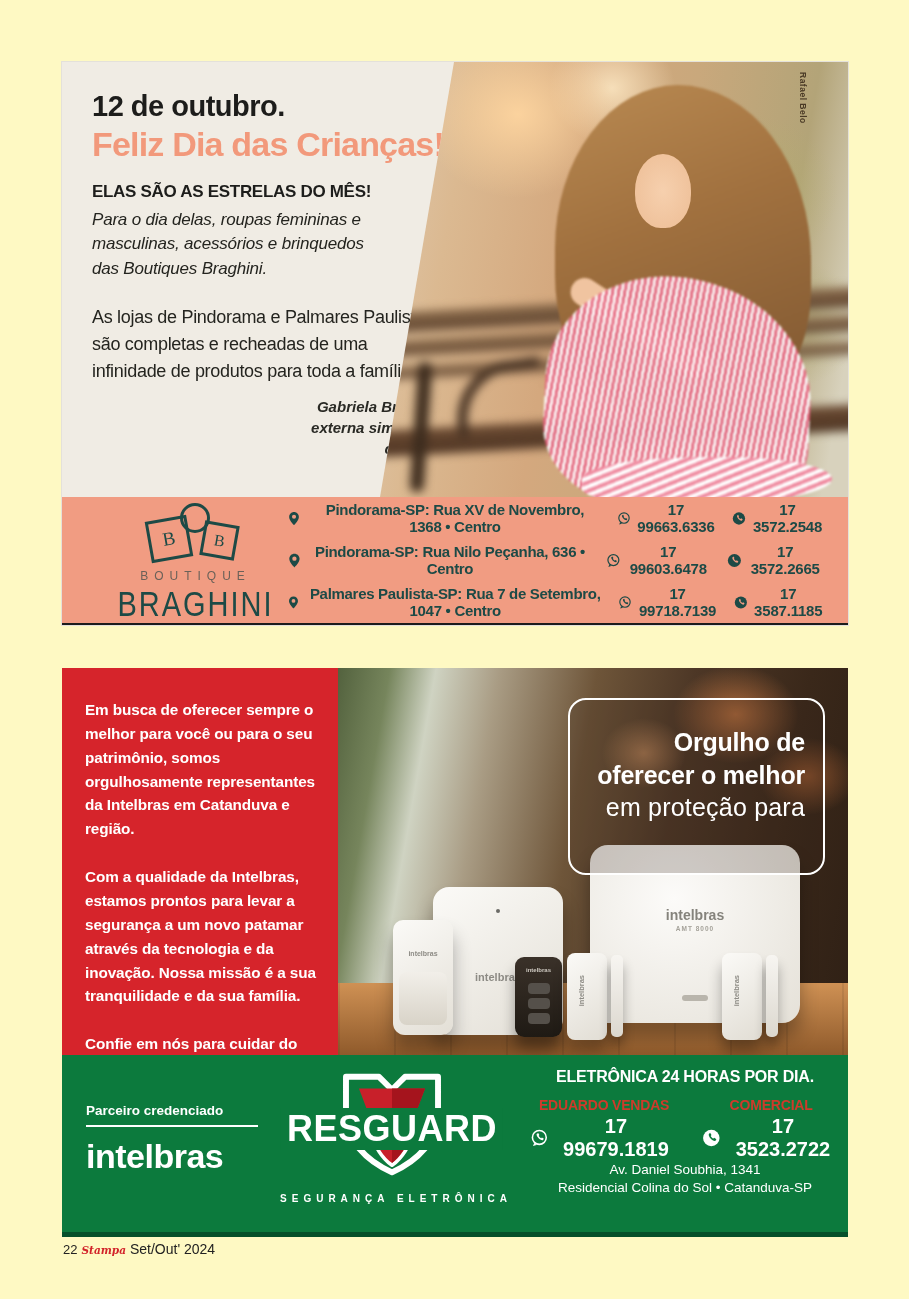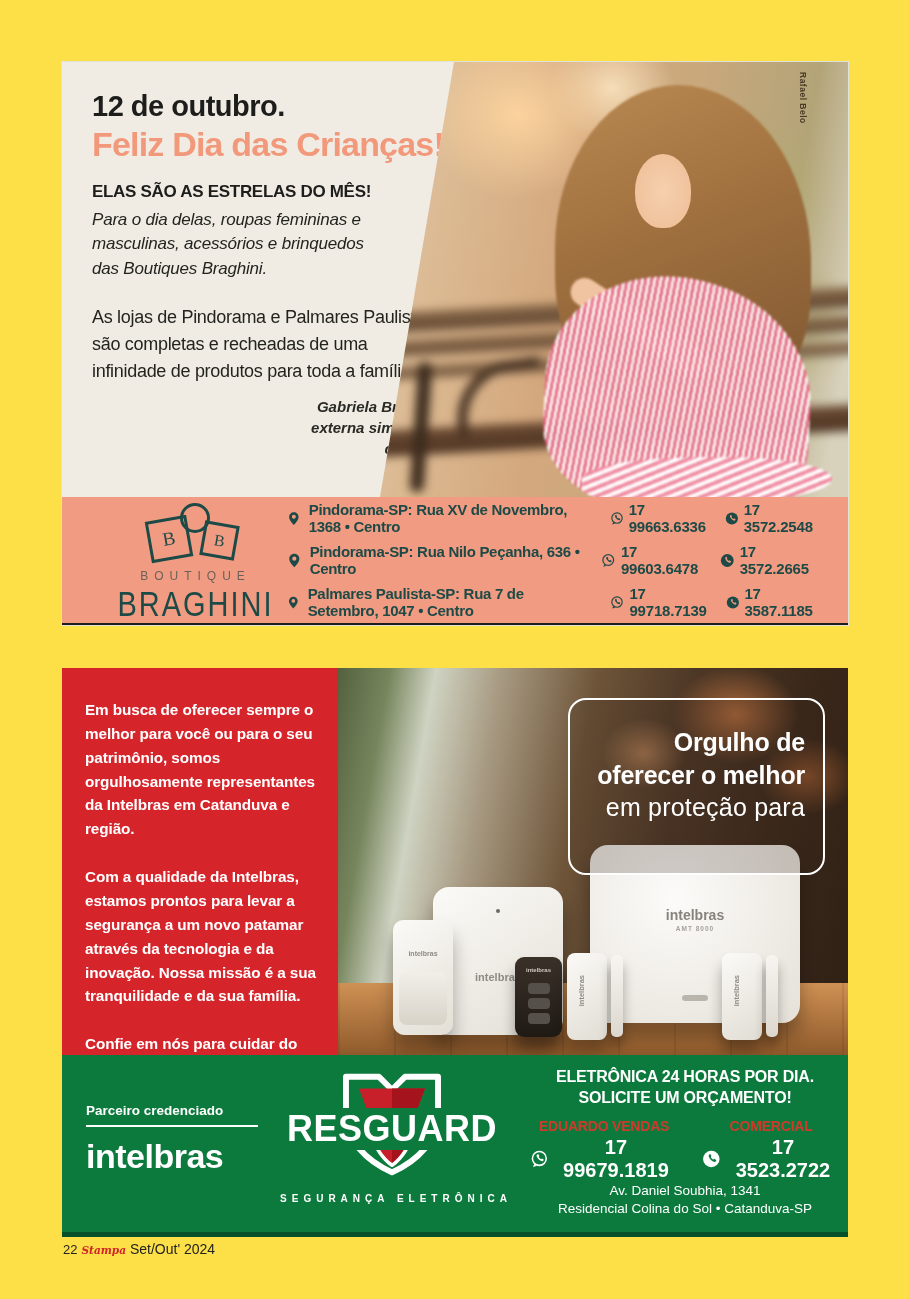--- a/index.html
+++ b/index.html
@@ -1,17 +1,17 @@
 <!DOCTYPE html>
 <html><head>
 <meta charset="utf-8">
 <style>
   * { margin:0; padding:0; box-sizing:border-box; }
   html,body { width:909px; height:1299px; background:#ffffff; font-family:"Liberation Sans", sans-serif; }
-  .page { position:relative; width:909px; height:1299px; overflow:hidden; background:#fde047; }
+  .page { position:relative; width:909px; height:1299px; overflow:hidden; background:#fef9c3; }
 
   
   .ad1 { position:absolute; left:62px; top:62px; width:786px; height:563px; background:#F0ECE4; box-shadow:0 0 0 1px #e4e1da; }
 
   
   .photo1 { position:absolute; left:0; top:0; width:786px; height:435px; overflow:hidden;
     background:
       radial-gradient(140px 120px at 58% 12%, rgba(255,214,160,.9), rgba(255,214,160,0) 70%),
       radial-gradient(90px 80px at 70% 6%, rgba(255,236,200,.8), rgba(255,236,200,0) 70%),
       radial-gradient(120px 110px at 88% 30%, rgba(178,176,110,.55), rgba(178,176,110,0) 70%),
@@ -52,21 +52,21 @@
     display:flex; align-items:center; }
   .blogo { width:225px; padding-left:42px; text-align:center; color:#1D4A46; }
   .monogram { position:relative; width:112px; height:62px; margin:0 auto; }
   .mg-circle { position:absolute; left:40px; top:0; width:30px; height:30px; border:3px solid #1D4A46; border-radius:50%; }
   .mg-sq { position:absolute; border:3px solid #1D4A46; display:flex; align-items:center; justify-content:center;
     font-family:"Liberation Serif", serif; color:#1D4A46; }
   .mg-sq-l { left:8px; top:15px; width:42px; height:42px; transform:rotate(-10deg); font-size:19px; }
   .mg-sq-r { left:62px; top:20px; width:35px; height:35px; transform:rotate(10deg); font-size:16px; }
   .btq { margin-top:4px; font-size:12px; letter-spacing:6px; color:#6b6158; font-weight:500; }
   .brg { margin-top:1px; font-size:29px; font-weight:400; letter-spacing:2px; color:#1D4A46; transform:scaleY(1.22); transform-origin:top; }
-  .locs { flex:1; padding-right:32px; }
+  .locs { flex:1; padding-right:24px;text-align:center; }
   .loc-row { display:flex; align-items:center; justify-content:flex-end; gap:8px; margin:8px 0; color:#1D4A46; }
   .loc-addr { font-size:15px; font-weight:700; letter-spacing:-.3px; }
   .loc-num { display:flex; align-items:center; gap:5px; font-size:15px; font-weight:800; letter-spacing:-.2px; margin-left:8px; }
   .ic { width:17px; height:17px; display:block; }
   .teal { color:#1D4A46; --hole:#F19C82; }
 
   
   .ad2 { position:absolute; left:62px; top:668px; width:786px; height:569px; }
   .redpanel { position:absolute; left:0; top:0; width:276px; height:387px; background:#D6242B; color:#ffffff;
     padding:30px 16px 0 23px; }
@@ -325,21 +325,20 @@
           <path d="M31 55 H69 C64 72 57 80 50 85 C43 80 36 72 31 55 Z" fill="#C8202A" stroke="#ffffff" stroke-width="3" stroke-linejoin="round"></path>
           <path d="M50 56 H67 C62 71 56 78 50 83 Z" fill="#A5141D"></path>
         </svg>
         <div class="gb-name">RESGUARD</div>
         <div class="gb-tag">SEGURANÇA ELETRÔNICA</div>
       </div>
 
       <div class="gb-contact">
         <div class="gb-head">
           <div>ELETRÔNICA 24 HORAS POR DIA.</div>
-          <div>SOLICITE UM ORÇAMENTO!</div>
         </div>
         <div class="gb-rows">
           <div class="gb-group">
             <div class="glab">EDUARDO VENDAS</div>
             <div class="gnum">
               <svg class="ic white" viewBox="0 0 24 24">
                   <use href="#i-wa"></use>
                 </svg>
               <span>17 99679.1819</span>
             </div>

